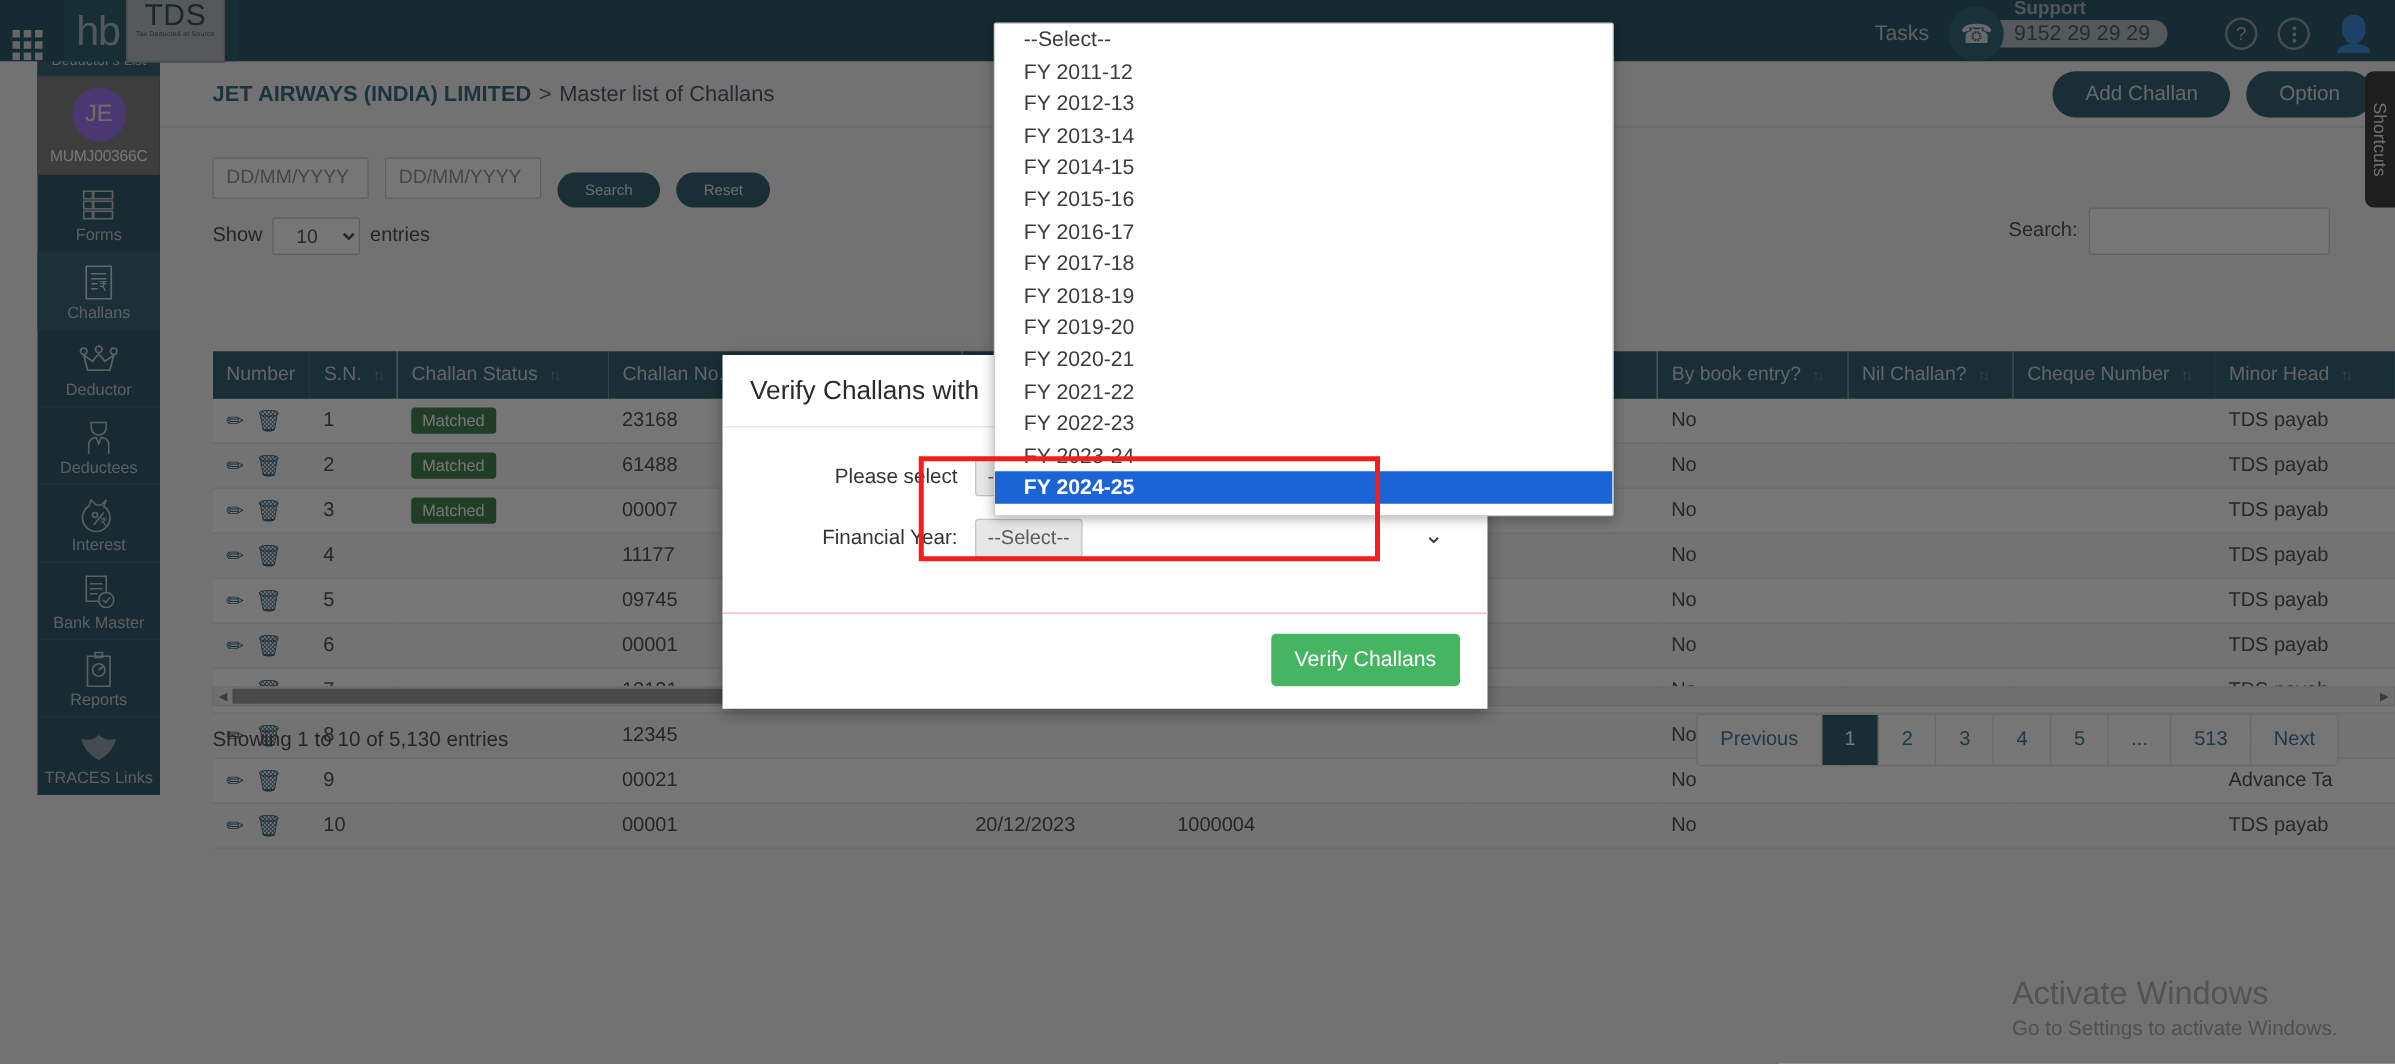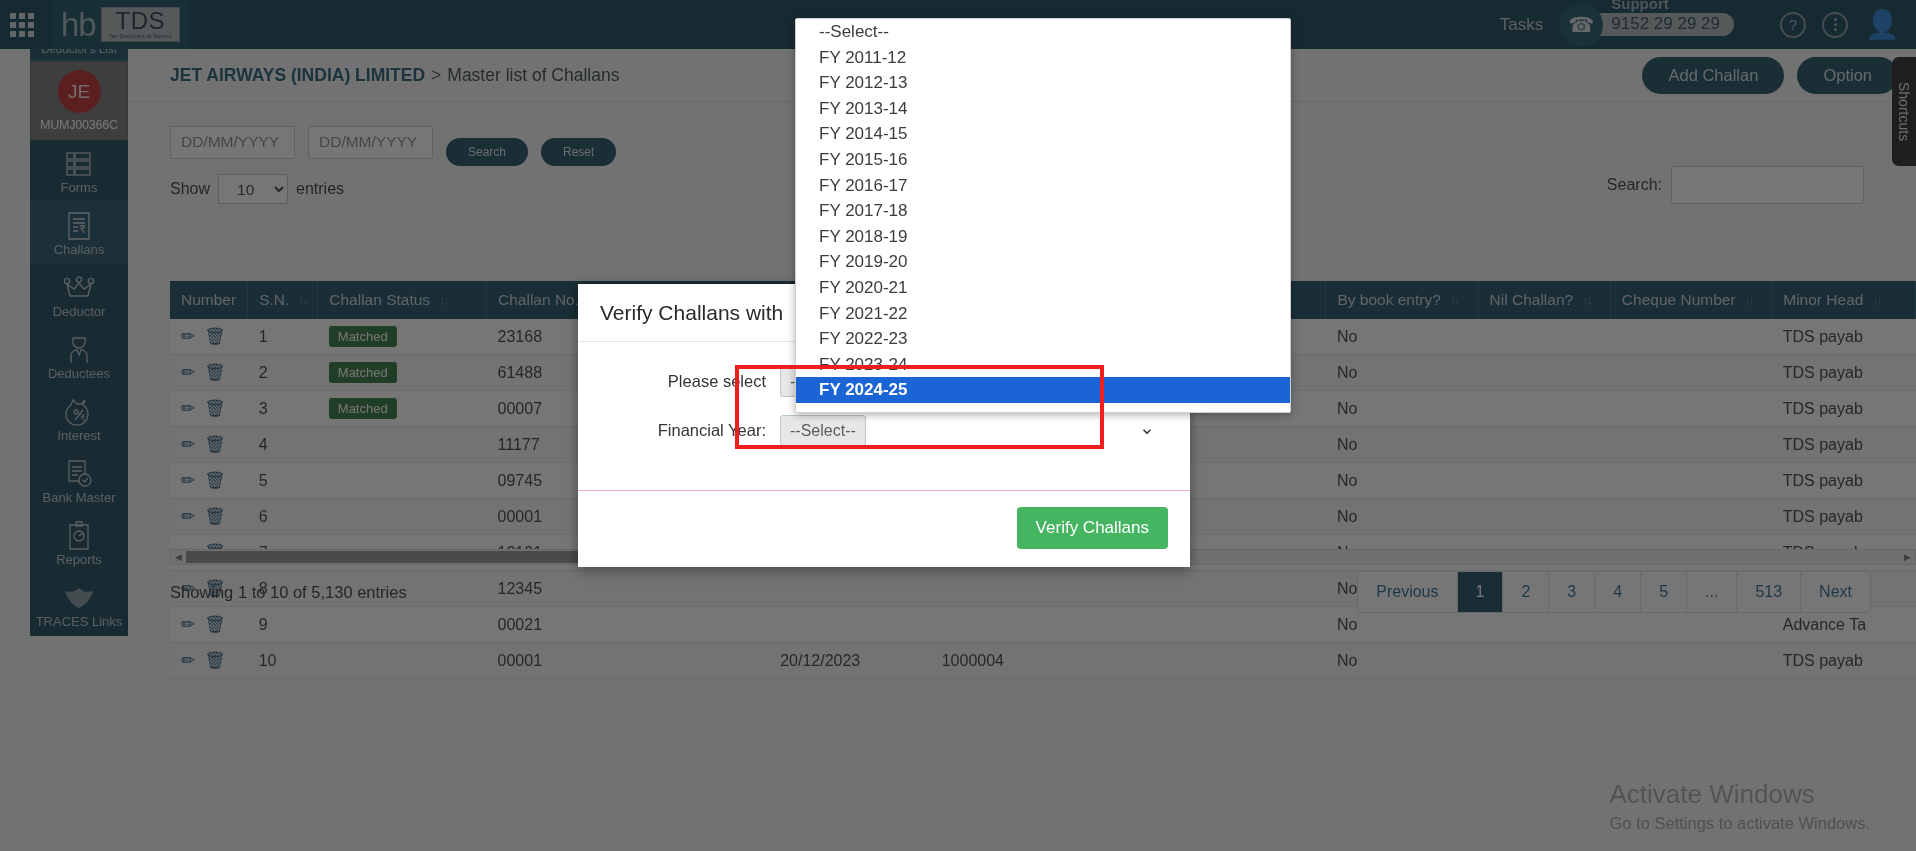--- a/index.html
+++ b/index.html
@@ -11,36 +11,36 @@
   }
   
   #page-root {
     position: absolute; inset: 0;
     background: #f4f4f4;
   }
   
   .navbar {
     position: absolute; top: 0; left: 0; width: 1916px; height: 49px;
     background: #05384a;
-    display: flex; align-items: center;
+    display: flex; align-items: flex-end;
     z-index: 5;
   }
   .grid-icon {
     width: 26px; height: 26px; margin-left: 9px; margin-right: 16px;
     display: grid; grid-template-columns: repeat(3, 6px); grid-template-rows: repeat(3, 6px);
     gap: 3px; justify-content: center; align-content: center;
   }
   .grid-icon i { background: #cfd6d9; display: block; width: 6px; height: 6px; }
   .brand {
     height: 49px; background: #0a4256; display: flex; align-items: center;
     padding: 0 10px; gap: 5px;
   }
   .brand-hb { font-size: 33px; color: #9fb1b9; font-weight: 300; letter-spacing: -1px; }
   .brand-tds {
-    background: #a8b2b5; padding: 1px 7px 2px 7px; border: 1px solid #7c888c;
+    background: #a8b2b5; padding: 1px 7px 18px 7px; border: 1px solid #7c888c;
     display: flex; flex-direction: column; align-items: center; line-height: 1;
   }
   .brand-tds .t1 { font-size: 24px; color: #132c36; font-weight: 400; letter-spacing: 0.5px; }
   .brand-tds .t2 { font-size: 5.5px; color: #1d3843; letter-spacing: 0.2px; margin-top: 1px; }
   .nav-right {
     margin-left: auto; display: flex; align-items: center; gap: 0; padding-right: 18px;
   }
   .nav-tasks { color: #b9c4c9; font-size: 17px; margin-right: 16px; }
   .support-wrap { position: relative; display: flex; align-items: center; margin-right: 30px; }
   .phone-circle {
@@ -74,21 +74,21 @@
   }
   .sb-title {
     background: #0e4457; color: #c5ced2; font-size: 11.5px; text-align: center;
     padding: 4px 0 5px; border-bottom: 1px solid #1b5368;
   }
   .sb-deductor {
     background: #6d6d6d; padding: 8px 0 7px; text-align: center;
     border: 1px solid #5d5d5d;
   }
   .sb-avatar {
-    width: 43px; height: 43px; border-radius: 50%; background: #b91c1c; margin: 0 auto;
+    width: 43px; height: 43px; border-radius: 50%; background: #8b5cf6; margin: 0 auto;
     color: #f0e4d8; font-size: 19px; display: flex; align-items: center; justify-content: center;
   }
   .sb-code { color: #fff; font-size: 12.5px; margin-top: 5px; letter-spacing: -0.2px; }
   .sb-item {
     padding: 8px 0 6px; text-align: center; border-bottom: 1px solid #17495c;
     color: #b6c2c7; cursor: pointer;
   }
   .sb-item.active { background: #10485c; }
   .sb-ico { height: 31px; display: flex; align-items: center; justify-content: center; }
   .sb-label { font-size: 13px; margin-top: 1px; }

